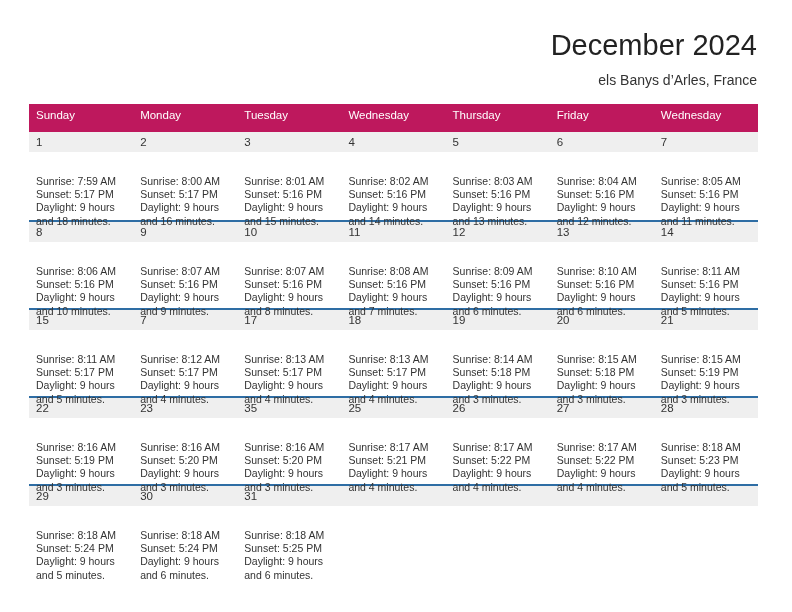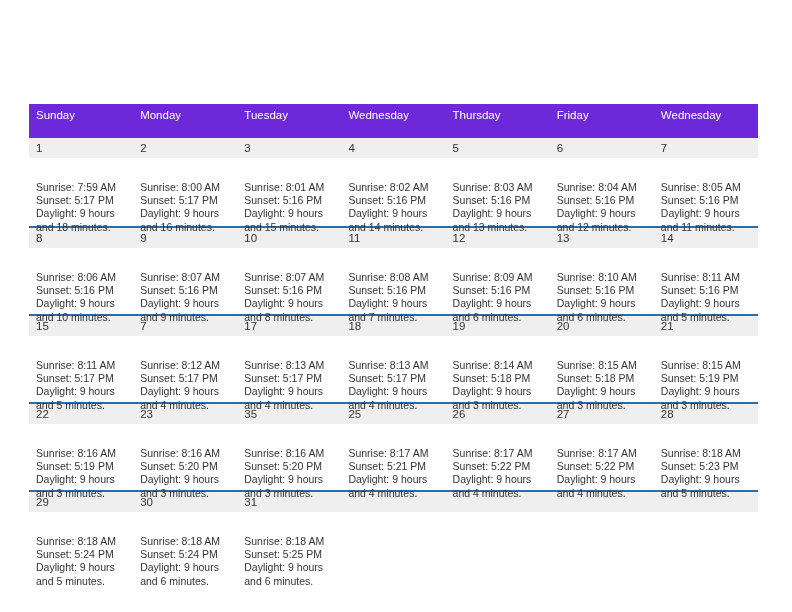--- a/index.html
+++ b/index.html
@@ -87,26 +87,26 @@
   
   .calendar {
     position: absolute;
     left: 29px;
     top: 104px;
     width: 729px;
     border-collapse: collapse;
     table-layout: fixed;
   }
   .calendar th {
-    background: #6d28d9;
+    background: #be185d;
     color: #ffffff;
     font-weight: normal;
     font-size: 11.5px;
     text-align: left;
-    padding: 5px 0 17px 7px;
+    padding: 5px 0 11px 7px;
     height: 12px;
     line-height: 12px;
   }
   .calendar td {
     vertical-align: top;
     padding: 0;
     width: 104.14px;
   }
   .daycell {
     border-top: 2px solid #2e6da4;
@@ -140,20 +140,24 @@
   }
 </style>
 </head>
 <body>
 
 <div class="page">
 
   <div class="top-bar">
 
 
+    <div class="title-block">
+      <div class="cal-title">December 2024</div>
+      <div class="cal-subtitle">els Banys d’Arles, France</div>
+    </div>
 
   </div>
 
   <table class="calendar">
     <thead>
       <tr>
         <th>Sunday</th>
         <th>Monday</th>
         <th>Tuesday</th>
         <th>Wednesday</th>

